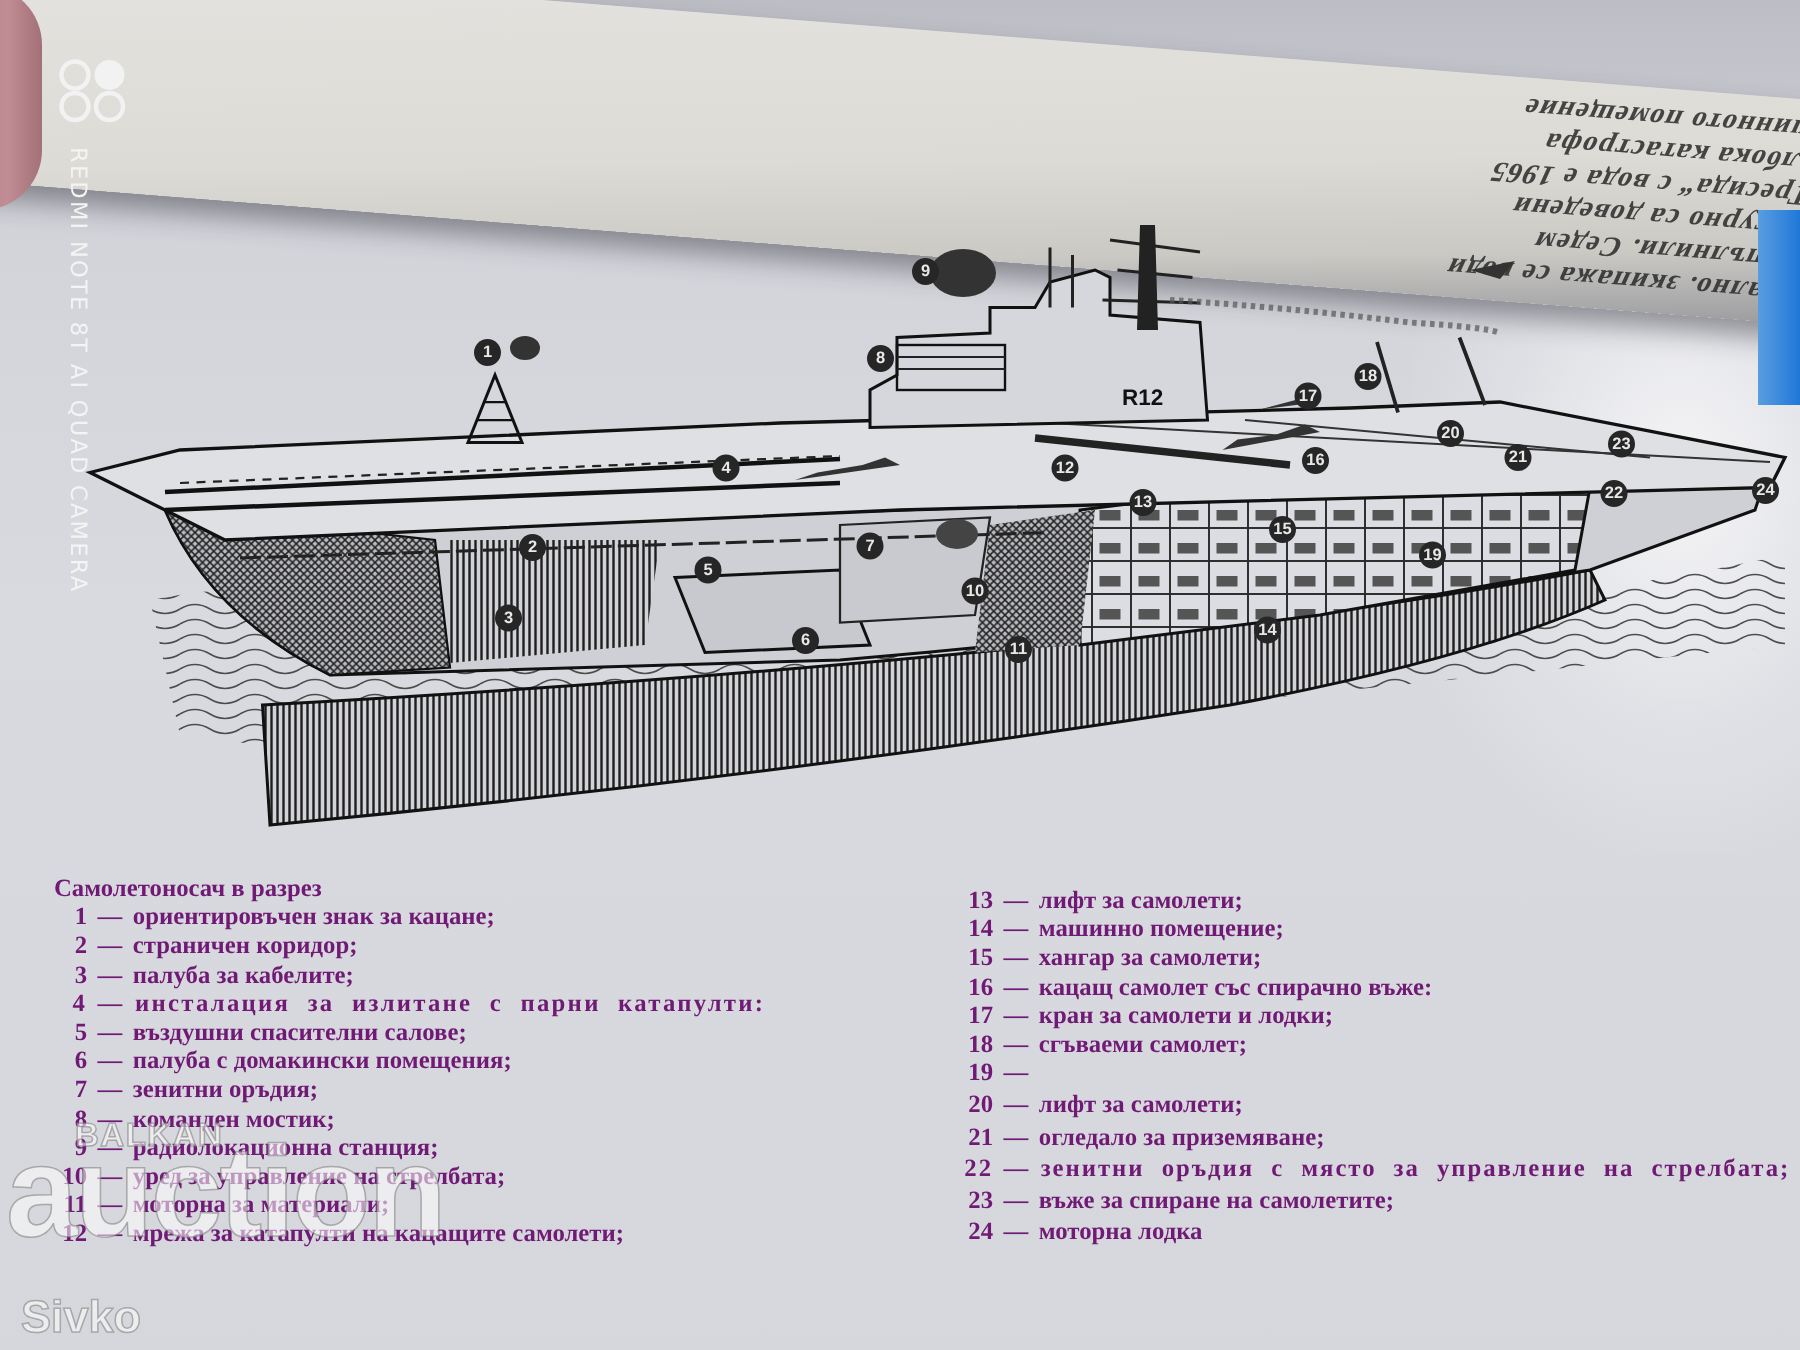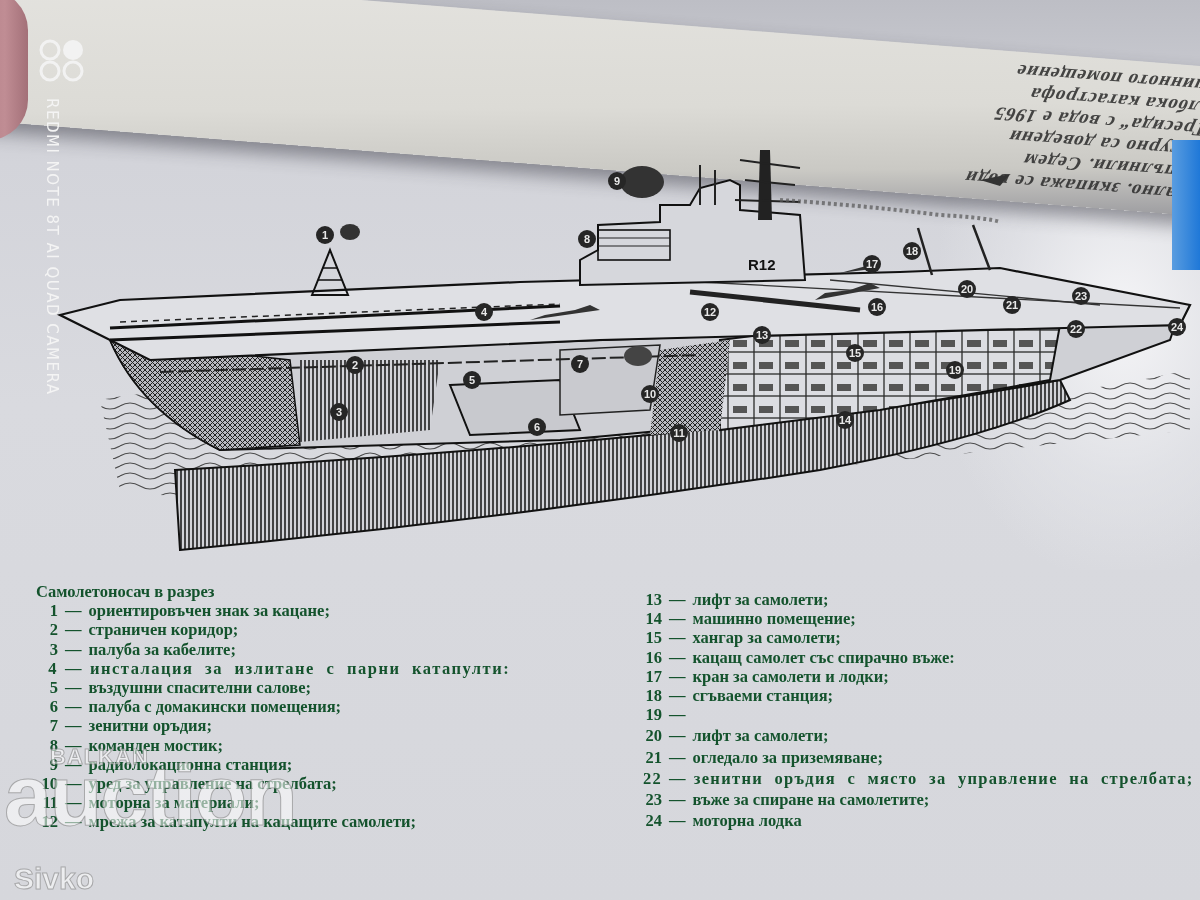--- a/index.html
+++ b/index.html
@@ -52,21 +52,21 @@
   
   .illustration { position: absolute; left: 0; top: 110px; width: 1200px; height: 460px; }
   .callout {
     position: absolute; width: 18px; height: 18px; border-radius: 50%;
     background: #262626; color: #e8e8e8; font-size: 11px; font-weight: bold;
     display: flex; align-items: center; justify-content: center;
     font-family: "Liberation Sans", sans-serif;
   }
   
   .caption {
-    position: absolute; color: #14532d; font-size: 16.5px; line-height: 19.2px;
+    position: absolute; color: #701a75; font-size: 16.5px; line-height: 19.2px;
     font-weight: bold;
   }
   .caption-left { left: 36px; top: 582px; }
   .caption-right { left: 640px; top: 590px; }
   .caption-title { font-weight: bold; }
   .item { display: flex; white-space: nowrap; }
   .item .num { display: inline-block; min-width: 22px; text-align: right; }
   .item .dash { margin: 0 7px; }
   .caption-left .item { margin-left: 0; }
   .caption-right .item.tall { margin-top: 2px; }
@@ -290,21 +290,21 @@
       <span>кацащ самолет със спирачно въже:</span>
     </div>
   <div class="item">
       <span class="num">17</span>
       <span class="dash">—</span>
       <span>кран за самолети и лодки;</span>
     </div>
   <div class="item">
       <span class="num">18</span>
       <span class="dash">—</span>
-      <span>сгъваеми станция;</span>
+      <span>сгъваеми самолет;</span>
     </div>
   <div class="item">
       <span class="num">19</span>
       <span class="dash">—</span>
     </div>
   <div class="item tall">
       <span class="num">20</span>
       <span class="dash">—</span>
       <span>лифт за самолети;</span>
     </div>

